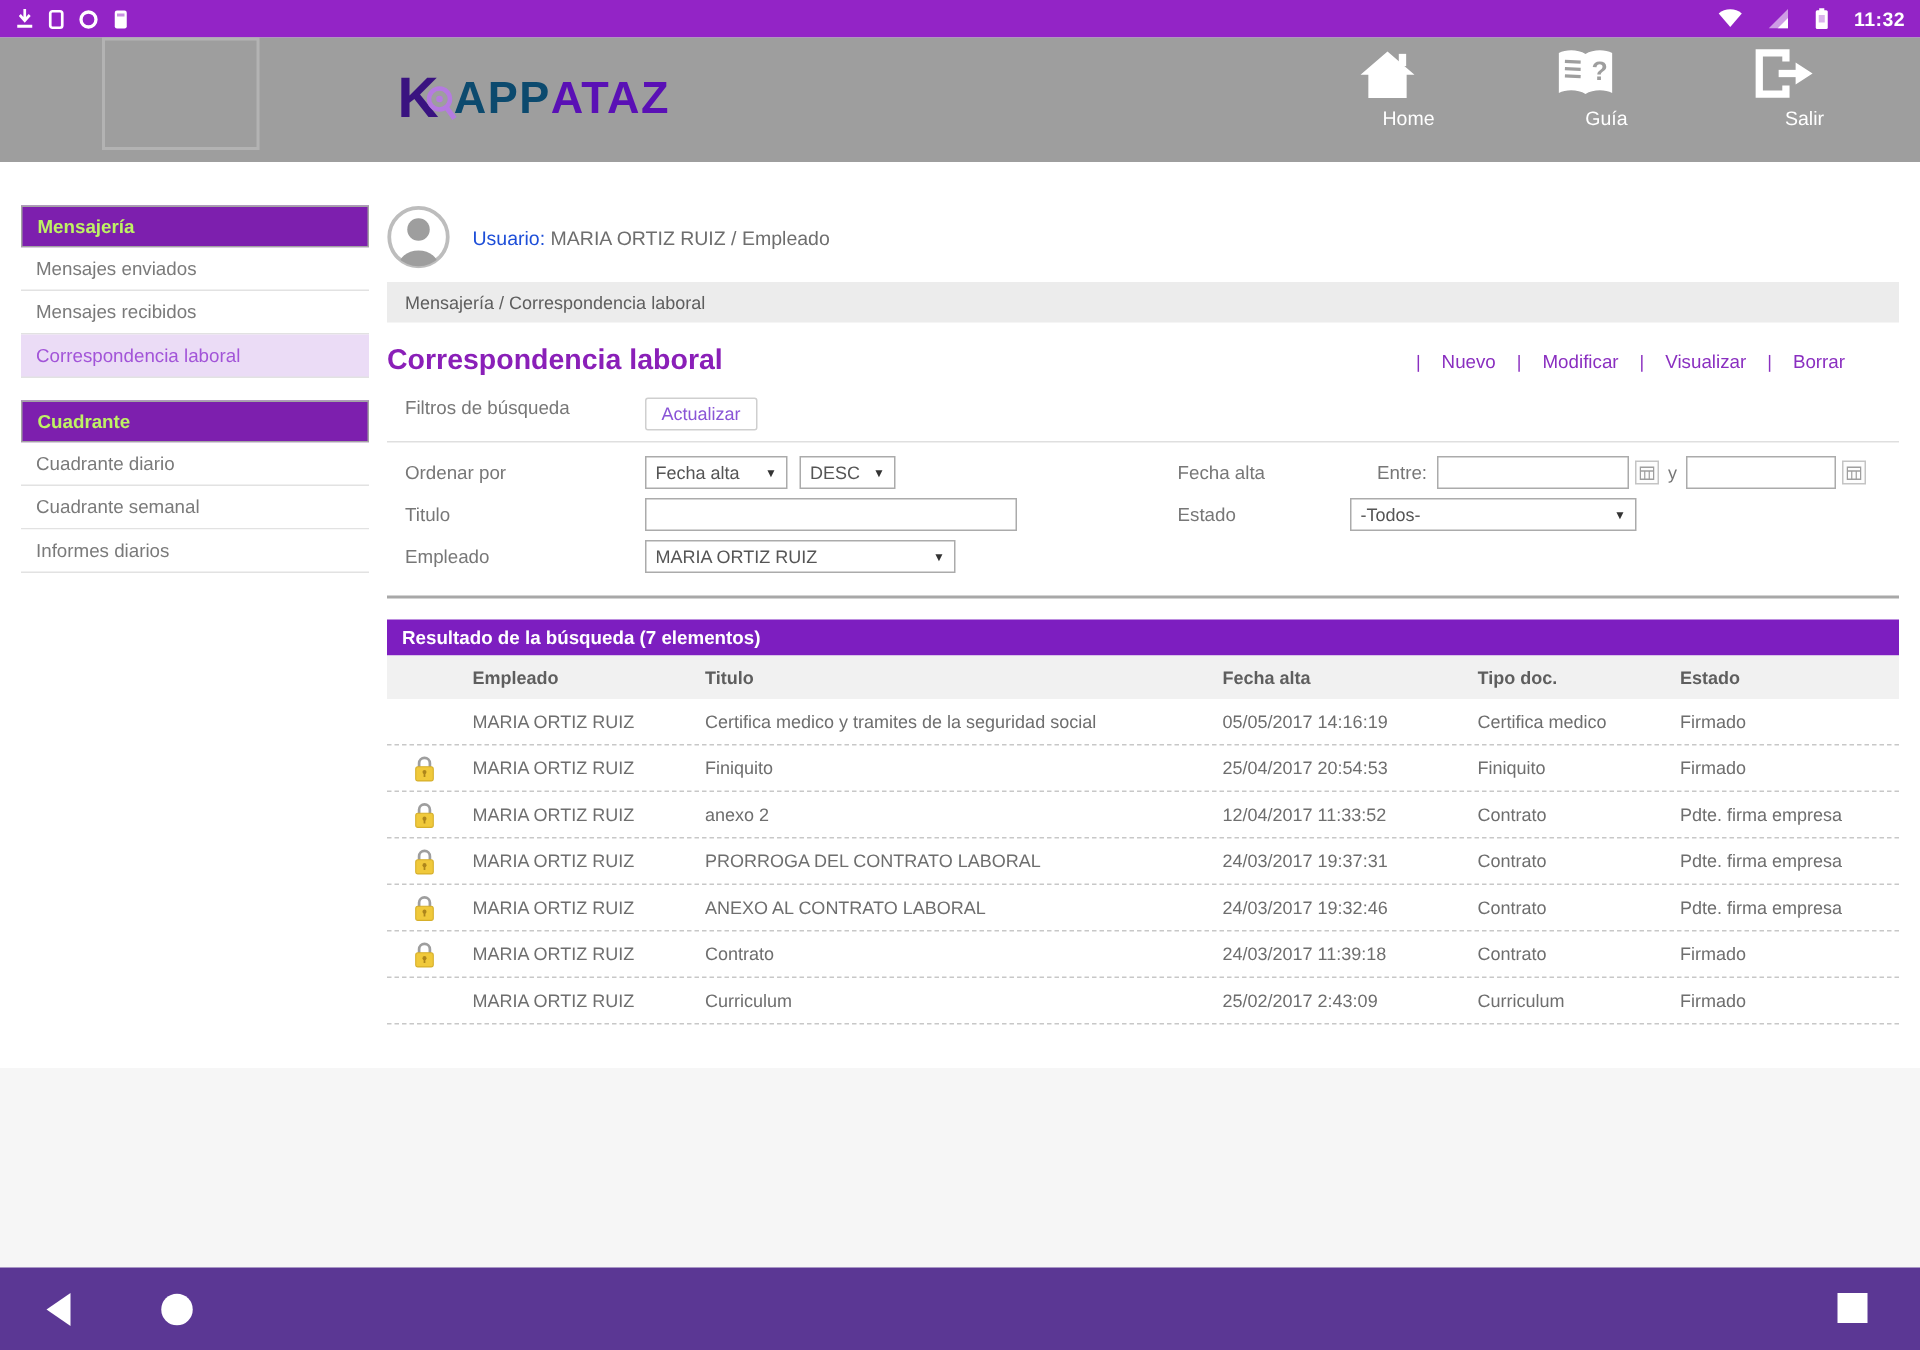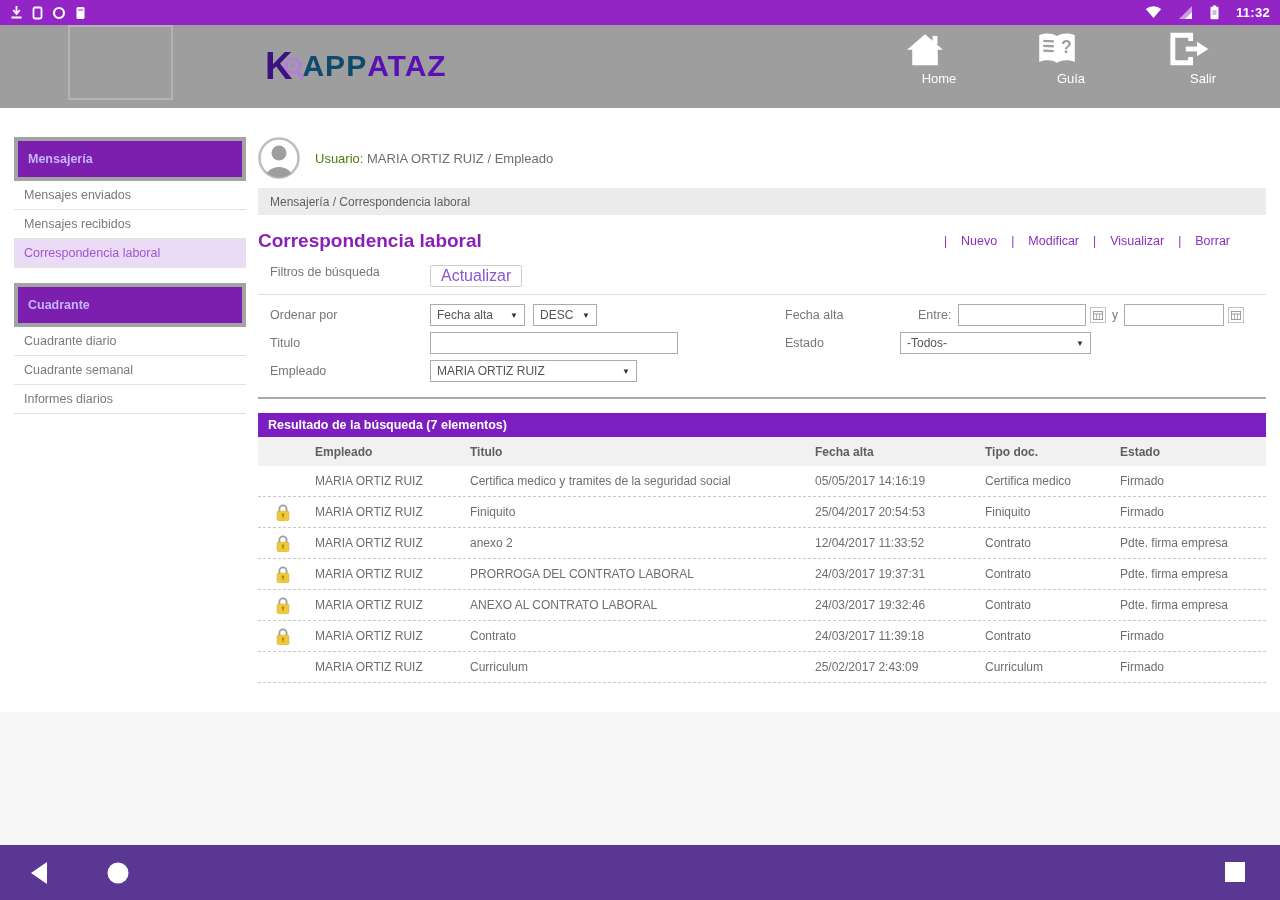--- a/index.html
+++ b/index.html
@@ -29,53 +29,53 @@
   .logo-ataz { font-size:30px; font-weight:800; color:#5A10B5; letter-spacing:1px; line-height:1; }
   .header-nav { position:absolute; right:50px; top:6px; display:flex; gap:50px; }
   .hnav-item { width:82px; display:flex; flex-direction:column; align-items:center; gap:4px; cursor:pointer; }
   .hnav-label { color:#fff; font-size:13px;padding-left:28px; }
   
   .page { background:#fff; height:604px; position:relative; }
   
   .sidebar { position:absolute; left:14px; top:29px; width:232px; }
   .sb-section { margin-bottom:15px; }
   .sb-header {
-    background:#7D1FAE; color:#c4b5fd; font-weight:bold; font-size:12.5px;
-    height:44px; display:flex; align-items:center; padding-left:10px;
-    border:4px solid #a3a3a3;
+    background:#7D1FAE; color:#bef264; font-weight:bold; font-size:12.5px;
+    height:28px; display:flex; align-items:center; padding-left:10px;
+    border:1px solid #a3a3a3;
   }
   .sb-item {
     height:29px; display:flex; align-items:center; padding-left:10px;
     font-size:12.5px; color:#7A7A7A; border-bottom:1px solid #E2E2E2;
     background:#fff; cursor:pointer;
   }
   .sb-item.selected { background:#EBDCF6; color:#A254D8; }
   
   .main { position:absolute; left:258px; top:29px; width:1008px; }
   .user-row { display:flex; align-items:center; height:42px; margin-bottom:9px; }
   .user-text { margin-left:15px; font-size:13px; color:#6E6E6E; }
-  .user-prefix { color:#4d7c0f; }
+  .user-prefix { color:#1d4ed8; }
   .breadcrumb {
     background:#ECECEC; height:27px; display:flex; align-items:center;
     padding-left:12px; font-size:12px; color:#5E5E5E;
   }
   .title-row { margin-top:12px; display:flex; align-items:center; height:28px; }
   .page-title { font-size:19px; font-weight:bold; color:#8A1FB8; }
   .actions { margin-left:auto; display:flex; align-items:center; gap:0; padding-right:36px; }
   .action-sep { color:#8A2FC0; font-size:12px; margin:0 14px; }
   .action-link { color:#8A2FC0; font-size:12.5px; cursor:pointer; }
   
   .filters { margin-top:10px; }
   .filters-head {
     display:flex; align-items:flex-start; height:30px; padding-left:12px;
     border-bottom:1px solid #DFDFDF; padding-bottom:4px;
   }
   .filters-title { font-size:12.5px; color:#777; width:160px; }
   .btn-actualizar {
-    border:1px solid #CFCFCF; background:#fff; color:#8A55D6; font-size:16px;
+    border:1px solid #CFCFCF; background:#fff; color:#8A55D6; font-size:12px;
     height:22px; padding:0 10px; cursor:pointer; border-radius:2px;
     font-family:inherit;
   }
   .f-form { margin-top:8px; }
   .f-row { position:relative; height:28px; }
   .f-label { position:absolute; left:12px; top:5px; font-size:12.5px; color:#777; }
   .f-label-r { position:absolute; left:527px; top:5px; font-size:12.5px; color:#777; }
   .sel {
     position:absolute; top:1px; height:22px; border:1px solid #ABABAB; background:#fff;
     display:flex; align-items:center; justify-content:space-between;

